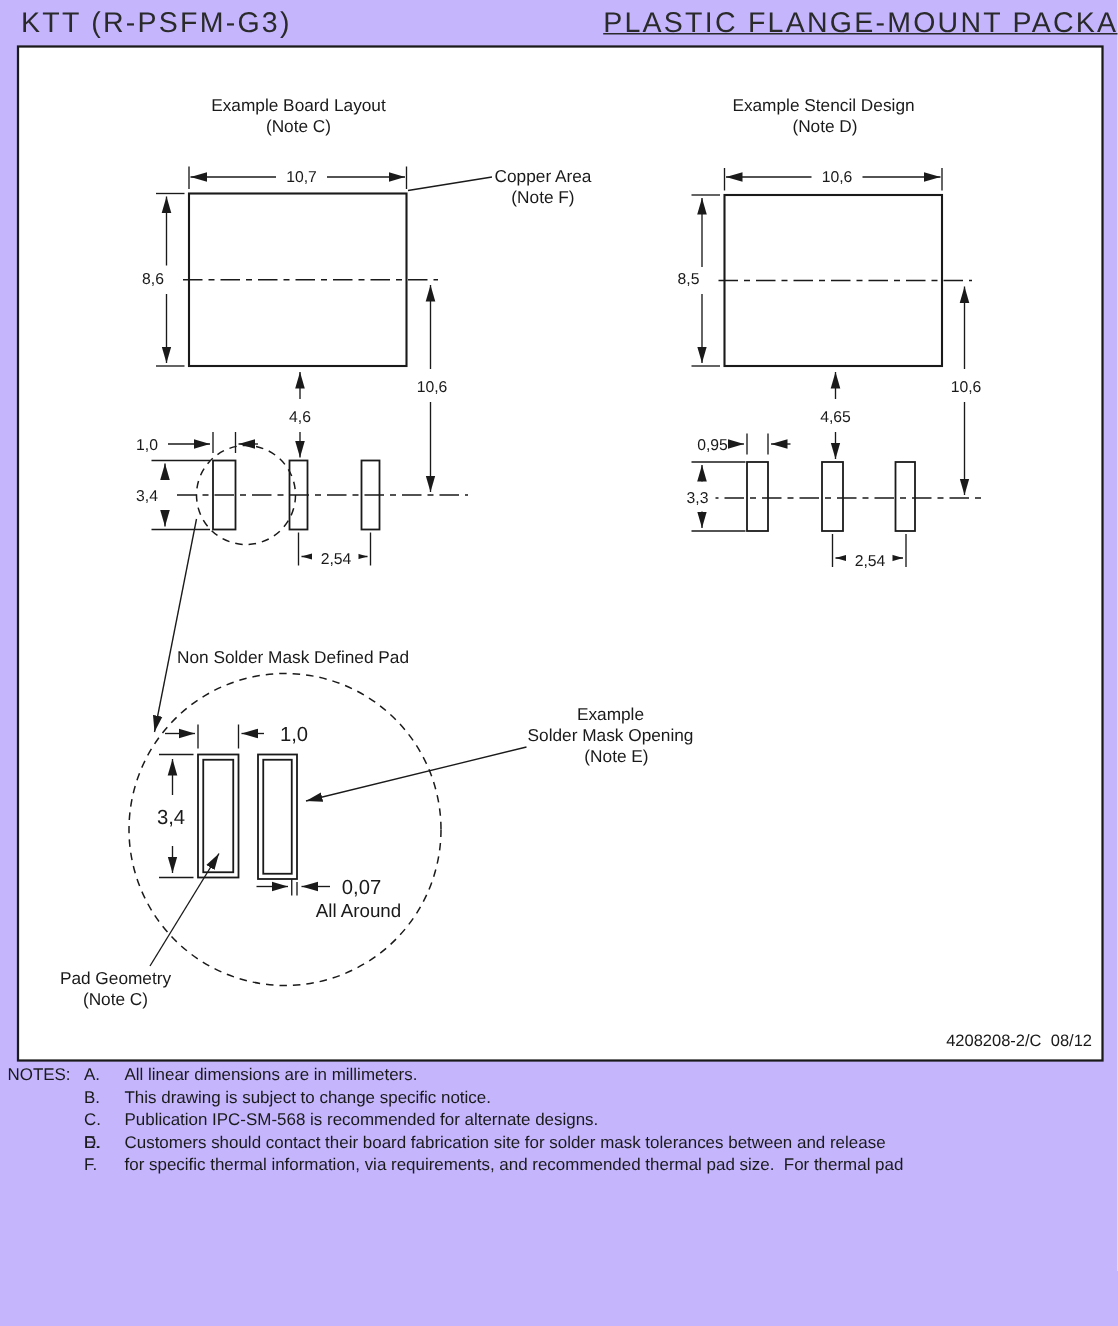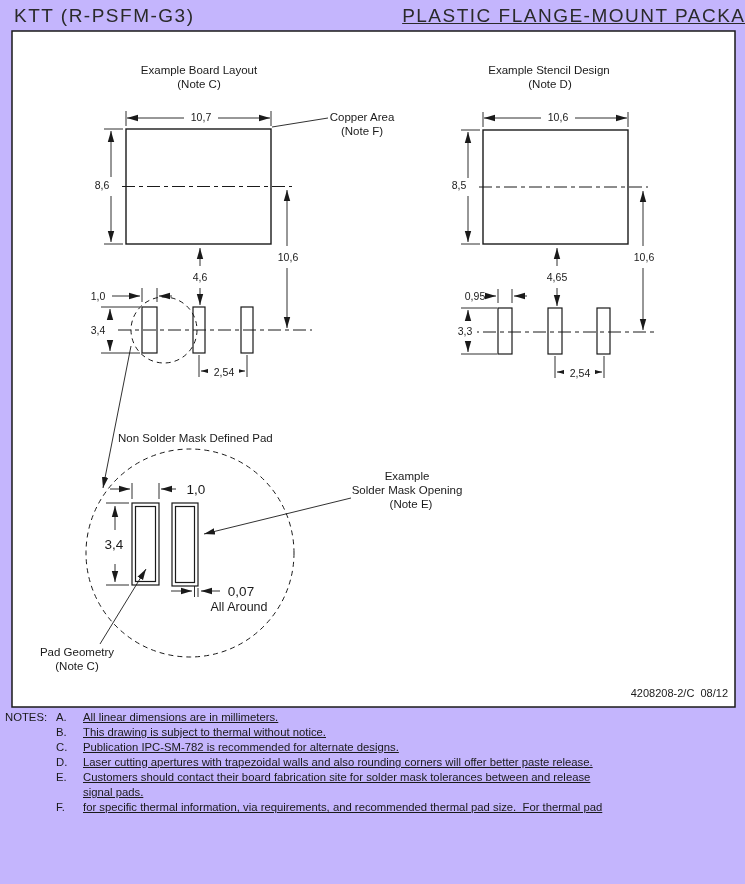--- a/index.html
+++ b/index.html
@@ -19,21 +19,21 @@
   .ln{stroke:#1a1a1a;stroke-width:0.9;fill:none;}
   .shape{stroke:#1a1a1a;stroke-width:1.4;fill:none;}
   .pad{stroke:#1a1a1a;stroke-width:1.2;fill:none;}
   .cl{stroke:#1a1a1a;stroke-width:1;fill:none;stroke-dasharray:13 4 4 4;}
   .dc{stroke:#1a1a1a;stroke-width:1;fill:none;stroke-dasharray:5 4;}
   .notes{position:absolute;left:5px;top:710px;width:736px;font-size:11.3px;line-height:15px;}
   .notes-label{position:absolute;left:0;top:0;}
   .note-items{margin-left:51px;}
   .note-item{position:relative;padding-left:27px;}
   .note-letter{position:absolute;left:0;top:0;}
-  .note-line{white-space:pre;text-decoration:underline;}
+  .note-line{white-space:pre;}
 </style>
 </head>
 <body>
 
 <div id="page">
 
   <div class="hdr hdr-left">KTT (R-PSFM-G3)</div>
   <div class="hdr hdr-right">PLASTIC FLANGE-MOUNT PACKAGE</div>
 
   <svg width="745" height="710" viewBox="0 0 745 710">
@@ -247,34 +247,32 @@
 
   <div class="notes">
     <span class="notes-label">NOTES:</span>
     <div class="note-items">
       <div class="note-item">
         <span class="note-letter">A.</span>
         <div class="note-line">All linear dimensions are in millimeters.</div>
       </div>
       <div class="note-item">
         <span class="note-letter">B.</span>
-        <div class="note-line">This drawing is subject to thermal without notice.</div>
+        <div class="note-line">This drawing is subject to change specific notice.</div>
       </div>
       <div class="note-item">
         <span class="note-letter">C.</span>
-        <div class="note-line">Publication IPC-SM-782 is recommended for alternate designs.</div>
+        <div class="note-line">Publication IPC-SM-568 is recommended for alternate designs.</div>
       </div>
       <div class="note-item">
         <span class="note-letter">D.</span>
-        <div class="note-line">Laser cutting apertures with trapezoidal walls and also rounding corners will offer better paste release.</div>
       </div>
       <div class="note-item">
         <span class="note-letter">E.</span>
         <div class="note-line">Customers should contact their board fabrication site for solder mask tolerances between and release</div>
-        <div class="note-line">signal pads.</div>
       </div>
       <div class="note-item">
         <span class="note-letter">F.</span>
         <div class="note-line">for specific thermal information, via requirements, and recommended thermal pad size.  For thermal pad</div>
       </div>
     </div>
   </div>
 
 </div>
 

